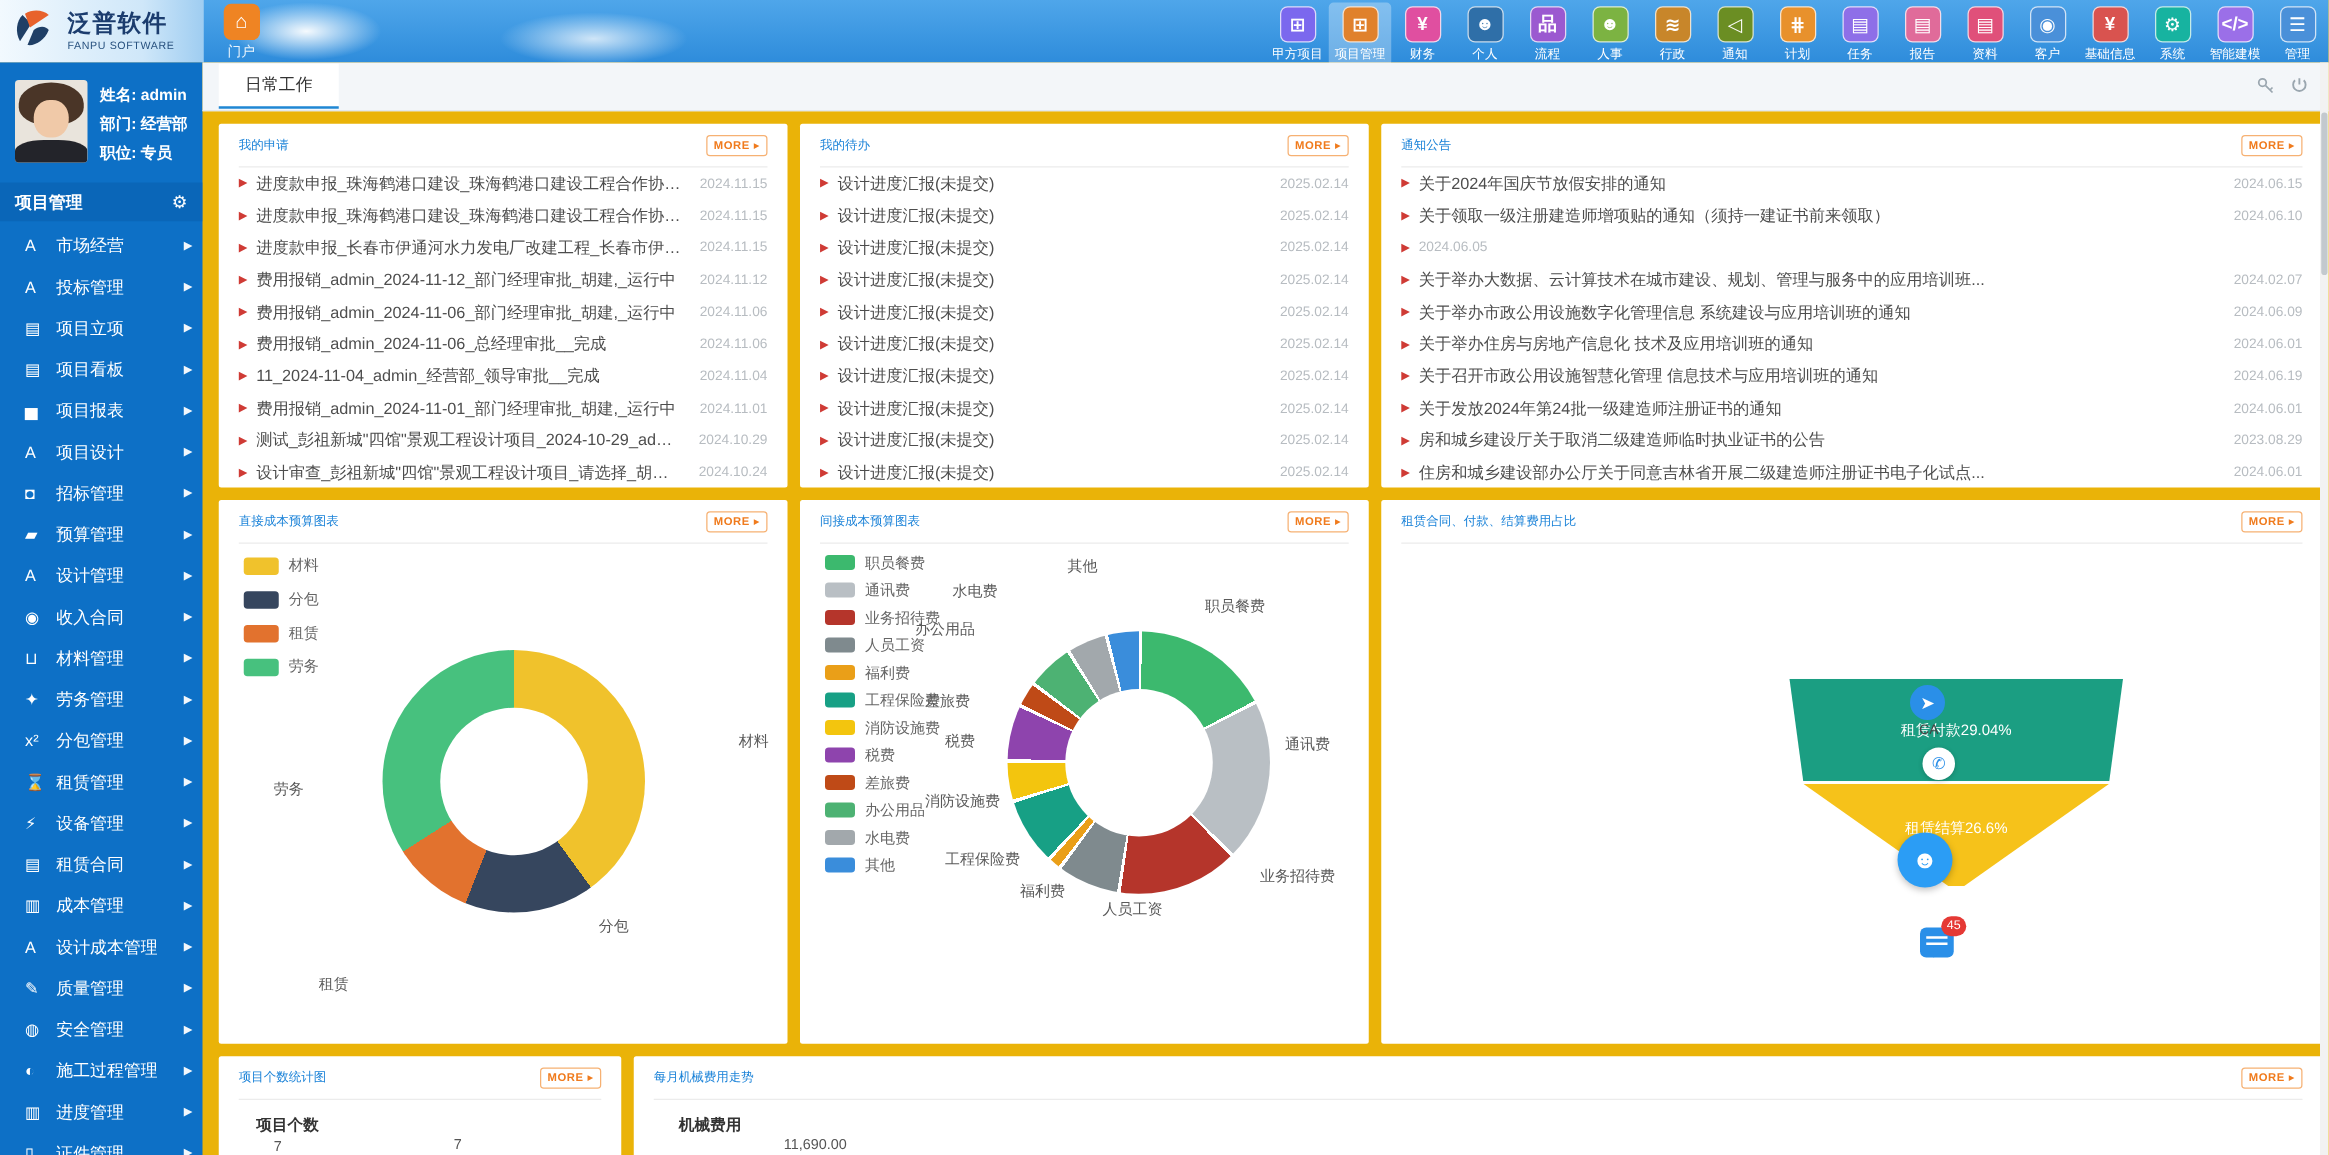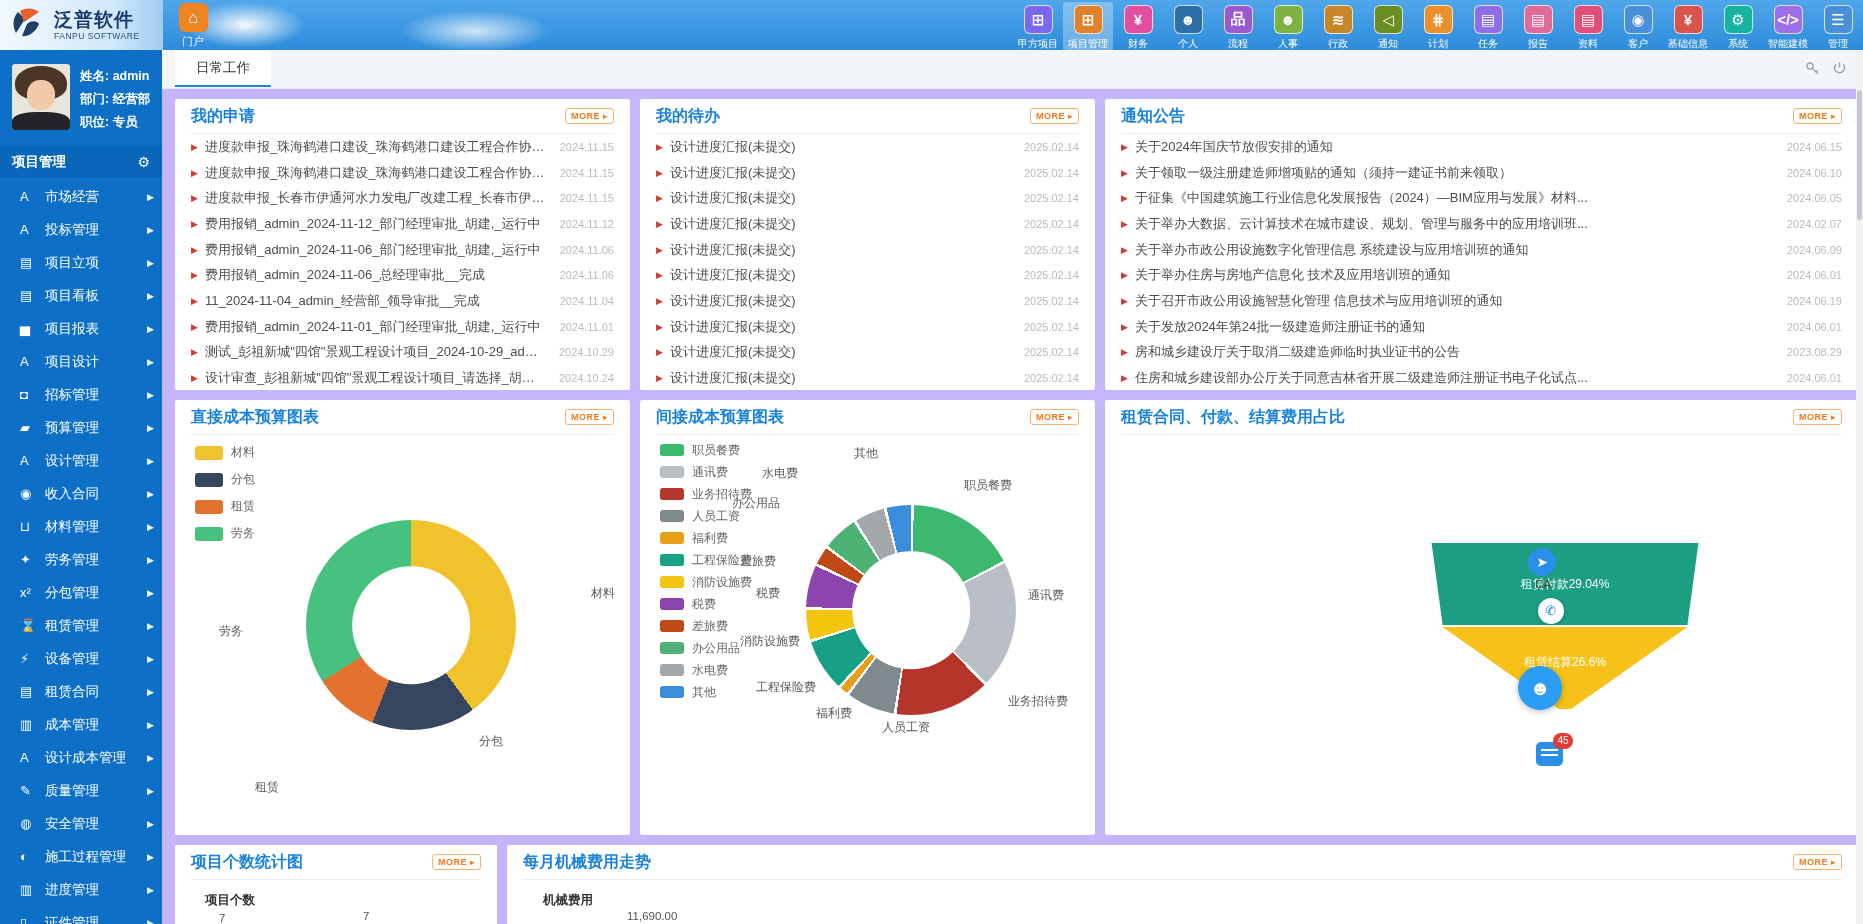--- a/index.html
+++ b/index.html
@@ -1,17 +1,17 @@
 <!DOCTYPE html>
 <html><head>
 <meta charset="utf-8">
 <style>
   html,body{margin:0;padding:0;}
   body{font-family:"Liberation Sans","DejaVu Sans",sans-serif;}
-  .page{position:relative;width:1863px;height:924px;overflow:hidden;background:#c4b5fd;}
+  .page{position:relative;width:1863px;height:924px;overflow:hidden;background:#eab308;}
 
   
   .topbar{position:absolute;left:0;top:0;width:100%;height:50px;
     background:linear-gradient(180deg,#4fa6ea 0%,#2e8cdb 100%);}
   .cloud{position:absolute;background:radial-gradient(closest-side,rgba(255,255,255,.95),rgba(255,255,255,0));border-radius:50%;}
   .cloud.c1{left:185px;top:2px;width:120px;height:46px;}
   .cloud.c2{left:400px;top:10px;width:150px;height:42px;opacity:.8;}
   .logo-zone{position:absolute;left:0;top:0;width:163px;height:50px;
     background:linear-gradient(90deg,#f2f9fe 0%,#cfe7f9 70%,#9fcdf1 100%);
     display:flex;align-items:center;padding-left:10px;box-sizing:border-box;}
@@ -57,21 +57,21 @@
   .panel{position:absolute;background:#fff;border-radius:2px;padding:0 16px;box-sizing:border-box;overflow:hidden;}
   .p1{left:13px;top:11px;width:455px;height:291px;}
   .p2{left:478px;top:11px;width:455px;height:291px;}
   .p3{left:943px;top:11px;width:753px;height:291px;}
   .p4{left:13px;top:312px;width:455px;height:435px;}
   .p5{left:478px;top:312px;width:455px;height:435px;}
   .p6{left:943px;top:312px;width:753px;height:435px;}
   .p7{left:13px;top:757px;width:322px;height:200px;}
   .p8{left:345px;top:757px;width:1351px;height:200px;}
   .panel-head{height:34px;display:flex;align-items:center;justify-content:space-between;border-bottom:1px solid #ececec;}
-  .panel-title{color:#1a82d8;font-weight:bold;font-size:16px;white-space:nowrap;text-align:center;}
+  .panel-title{color:#1a82d8;font-weight:normal;font-size:10px;white-space:nowrap;text-align:center;}
   .more-btn{font-size:9px;color:#f07b1d;border:1px solid #f6b173;border-radius:3px;padding:2px 5px;background:#fff;font-weight:bold;
     letter-spacing:.5px;cursor:pointer;white-space:nowrap;}
   .panel-body{position:relative;height:calc(100% - 35px);}
   .rowline{height:25.7px;display:flex;align-items:center;font-size:13px;color:#4d4d4d;cursor:pointer;}
   .rowline .bullet{color:#cf3b35;font-size:9px;margin-right:7px;flex:0 0 auto;}
   .rowline .txt{flex:1;white-space:nowrap;overflow:hidden;text-overflow:ellipsis;padding-right:14px;}
   .rowline .dt{color:#b7bcc1;font-size:11px;flex:0 0 auto;}
 
   
   .legend{position:absolute;left:4px;top:4px;}
@@ -570,21 +570,20 @@
           </div>
 
           <div class="rowline">
             <span class="bullet">▶</span>
             <span class="txt">关于领取一级注册建造师增项贴的通知（须持一建证书前来领取）</span>
             <span class="dt">2024.06.10</span>
           </div>
 
           <div class="rowline">
             <span class="bullet">▶</span>
-            <span class="txt">于征集《中国建筑施工行业信息化发展报告（2024）—BIM应用与发展》材料...</span>
             <span class="dt">2024.06.05</span>
           </div>
 
           <div class="rowline">
             <span class="bullet">▶</span>
             <span class="txt">关于举办大数据、云计算技术在城市建设、规划、管理与服务中的应用培训班...</span>
             <span class="dt">2024.02.07</span>
           </div>
 
           <div class="rowline">

